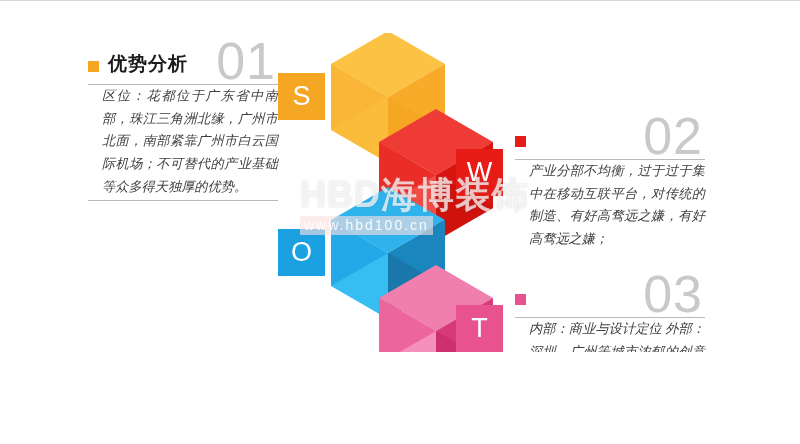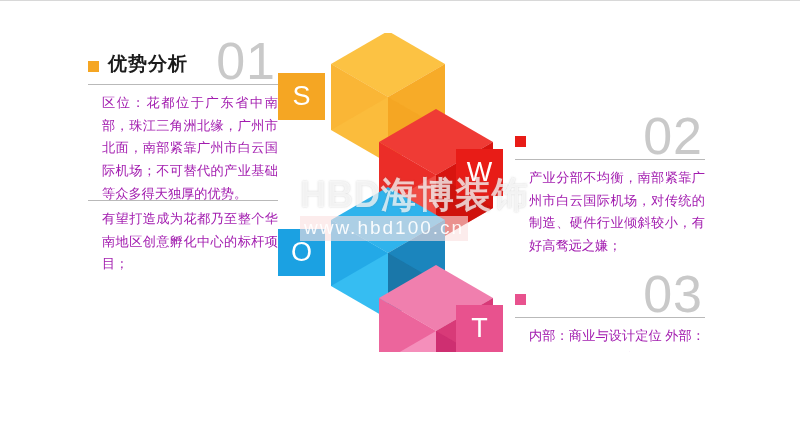--- a/index.html
+++ b/index.html
@@ -56,26 +56,26 @@
     font-weight: 300;
     letter-spacing: 1px;
     line-height: 1;
   }
   .rule {
     height: 1px;
     background: #b9b9b9;
     margin-top: 1px;
   }
   .body-text {
-    margin-top: 7px;
     font-size: 13.2px;
     line-height: 1.72;
-    color: #a21caf;
+    color: #404040;
     text-align: justify;
     font-family: "Liberation Serif", "DejaVu Serif", serif;
+    font-style: italic;
   }
   .block-left .body-text { padding-left: 14px; }
   .block-right .body-text { padding-left: 14px; }
   .block-left .head-num { right: 2px; }
   .block-right .head-num { right: 2px; text-align: right; }
 
   
   #block-s { left: 88px;  top: 48px;  }
   #block-o { left: 88px;  top: 198px; }
   #block-w { left: 515px; top: 123px; }
@@ -128,21 +128,21 @@
     text-shadow: 0 0 2px rgba(120,120,120,0.35);
   }
   .wm-sub-wrap {
     background: rgba(250,224,224,0.62);
     margin-top: 3px;
     padding: 2px 4px;
     display: inline-block;
   }
   .wm-sub {
     font-family: "Liberation Sans", "DejaVu Sans", sans-serif;
-    font-size: 19px;
+    font-size: 14px;
     color: rgba(255,255,255,0.92);
     letter-spacing: 2px;
     line-height: 1.1;
     white-space: nowrap;
   }
 </style>
 </head>
 <body>
 
 <div class="slide">
@@ -152,30 +152,29 @@
       <span class="bullet" style="background:#f5a623"></span>
       <span class="head-title">优势分析</span>
       <span class="head-num">01</span>
     </div>
     <div class="rule"></div>
     <div class="body-text">区位：花都位于广东省中南部，珠江三角洲北缘，广州市北面，南部紧靠广州市白云国际机场；不可替代的产业基础等众多得天独厚的优势。</div>
   </div>
 
   <div class="block block-left" id="block-o">
     <div class="rule"></div>
-    <div class="body-text">有望打造成为花都乃至整个华南地区创意孵化中心的标杆项目；</div>
   </div>
 
   <div class="block block-right" id="block-w">
     <div class="block-head">
       <span class="bullet" style="background:#e81c17"></span>
       <span class="head-num">02</span>
     </div>
     <div class="rule"></div>
-    <div class="body-text">产业分部不均衡，南部紧靠广州市白云国际机场，对传统的制造、硬件行业倾斜较小，有好高骛远之嫌；</div>
+    <div class="body-text">产业分部不均衡，过于过于集中在移动互联平台，对传统的制造、有好高骛远之嫌，有好高骛远之嫌；</div>
   </div>
 
   <div class="block block-right" id="block-t">
     <div class="block-head">
       <span class="bullet" style="background:#e8528e"></span>
       <span class="head-num">03</span>
     </div>
     <div class="rule"></div>
     <div class="body-text">内部：商业与设计定位 外部：深圳、广州等城市浓郁的创意孵化氛围与期成熟的产业架构对花都的地位存在威胁；</div>
   </div>

